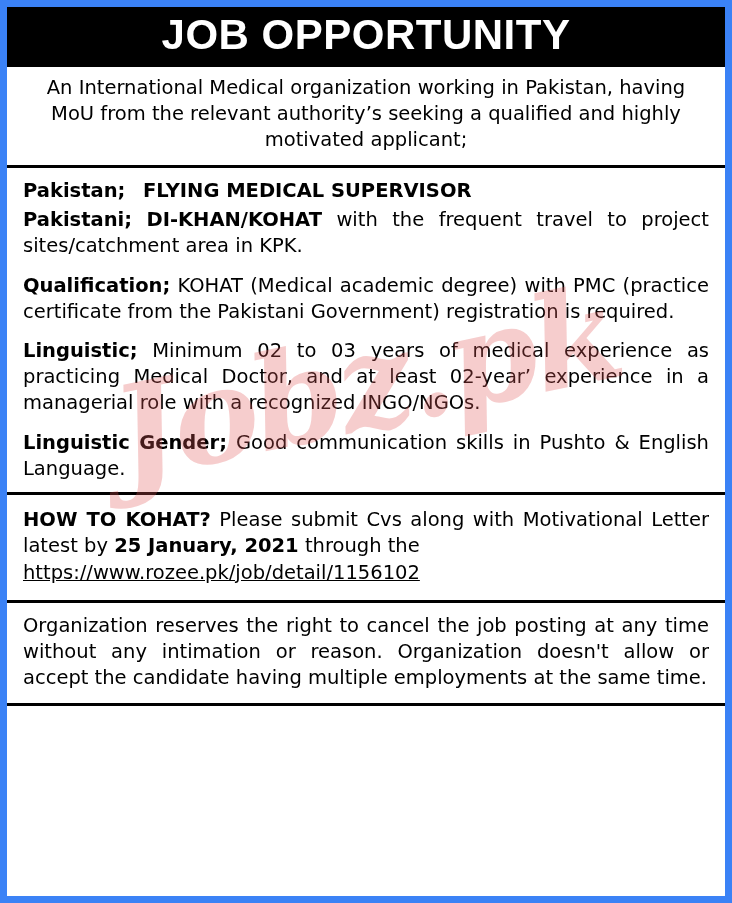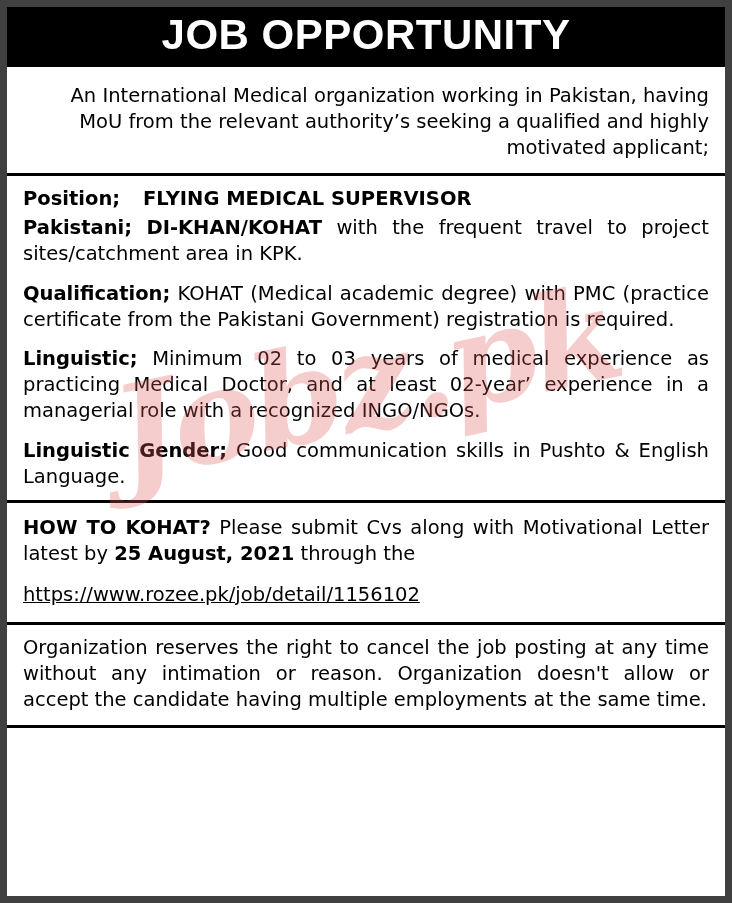--- a/index.html
+++ b/index.html
@@ -13,21 +13,21 @@
     font-family: "DejaVu Sans", sans-serif;
     color: #000000;
     overflow: hidden;
   }
   .ad {
     position: relative;
     width: 732px;
     height: 903px;
     box-sizing: border-box;
     background: #ffffff;
-    border: 7px solid #404040;
+    border: 7px solid #3b82f6;
     overflow: hidden;
   }
   .inner {
     position: relative;
     width: 100%;
     height: 100%;
     box-sizing: border-box;
     padding: 0;
   }
   .title-bar {
@@ -44,22 +44,22 @@
   .section {
     padding: 10px 16px 10px 16px;
     border-bottom: 3px solid #000000;
     font-size: 19.5px;
     line-height: 1.33;
   }
   .section:last-child {
     border-bottom: none;
   }
   .intro {
-    text-align: right;
-    padding-top: 16px;
+    text-align: center;
+    padding-top: 8px;
     padding-bottom: 12px;
   }
   .intro p {
     margin: 0;
   }
   .details .row {
     margin: 0 0 3px 0;
     text-align: justify;
   }
   .details .para {
@@ -81,21 +81,21 @@
     padding-bottom: 14px;
   }
   .apply .line {
     margin: 0;
     text-align: justify;
   }
   .apply .link {
     text-decoration: underline;
     color: #000000;
     display: inline-block;
-    margin-top: 15px;
+    margin-top: 1px;
   }
   .apply .only {
     margin: 14px 0 0 0;
     font-weight: bold;
     text-align: justify;
   }
   .footer {
     padding-bottom: 12px;
     text-align: justify;
   }
@@ -128,21 +128,21 @@
   <div class="inner">
 
     <div class="title-bar">JOB OPPORTUNITY</div>
 
     <div class="section intro">
       <p>An International Medical organization working in Pakistan, having MoU from the relevant authority’s seeking a qualified and highly motivated applicant;</p>
     </div>
 
     <div class="section details">
       <div class="row">
-        <span class="b indent-label">Position;</span><span class="b">FLYING MEDICAL SUPERVISOR</span>
+        <span class="b indent-label">Pakistan;</span><span class="b">FLYING MEDICAL SUPERVISOR</span>
       </div>
       <div class="row">
         <span class="b">Pakistani;</span>
         <span class="b nowrap">DI-KHAN/KOHAT</span>
         <span>with the frequent travel to project sites/catchment area in KPK.</span>
       </div>
 
       <div class="para">
         <span class="b">Qualification;</span>
         <span>KOHAT (Medical academic degree) with PMC (practice certificate from the Pakistani Government) registration is required.</span>
@@ -156,21 +156,21 @@
       <div class="para">
         <span class="b">Linguistic Gender;</span>
         <span>Good communication skills in Pushto &amp; English Language.</span>
       </div>
     </div>
 
     <div class="section apply">
       <p class="line">
         <span class="b">HOW TO KOHAT?</span>
         <span>Please submit Cvs along with Motivational Letter latest by</span>
-        <span class="b nowrap">25 August, 2021</span>
+        <span class="b nowrap">25 January, 2021</span>
         <span>through the</span>
       </p>
       <a class="link" href="#">https://www.rozee.pk/job/detail/1156102</a>
     </div>
 
     <div class="section footer">
       <p>Organization reserves the right to cancel the job posting at any time without any intimation or reason. Organization doesn't allow or accept the candidate having multiple employments at the same time.</p>
     </div>
 
     <div class="watermark">Jobz.pk</div>

